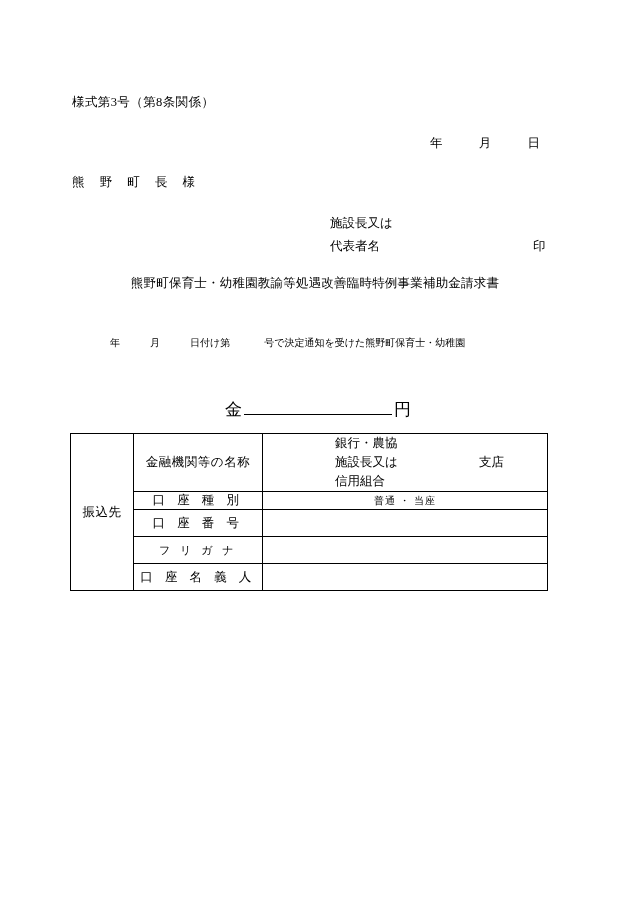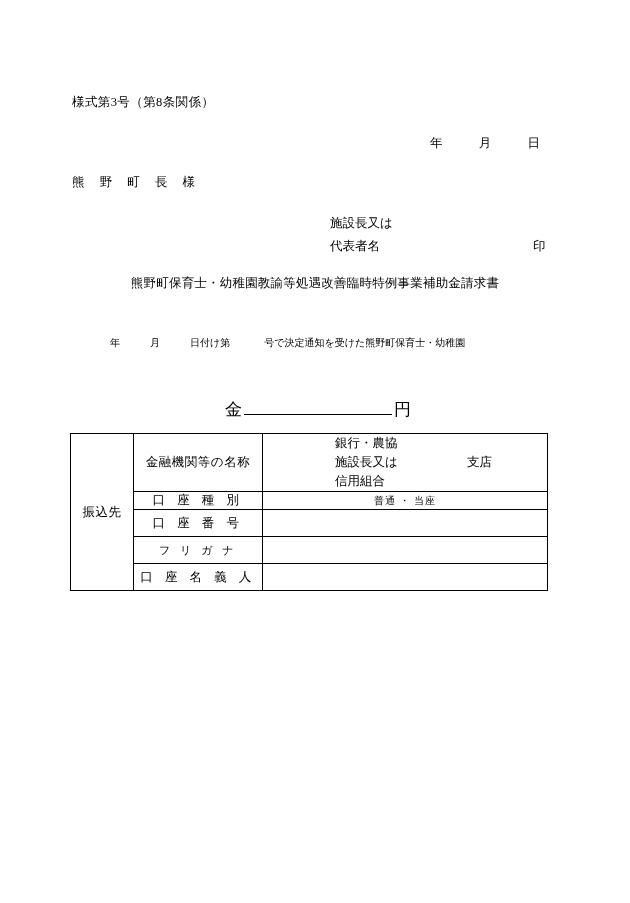--- a/index.html
+++ b/index.html
@@ -159,21 +159,21 @@
     font-size: 12.5px;
     line-height: 19px;
   }
   .bankcell .row {
     position: relative;
     padding-left: 72px;
     white-space: nowrap;
   }
   .bankcell .branch {
     position: absolute;
-    left: 204px;
+    left: 216px;
     top: 0;
   }
   .acct-type {
     text-align: center;
     font-size: 10px;
     padding: 7px 0;
     letter-spacing: 1px;
   }
   .blankcell { height: 26px; }
 </style>

